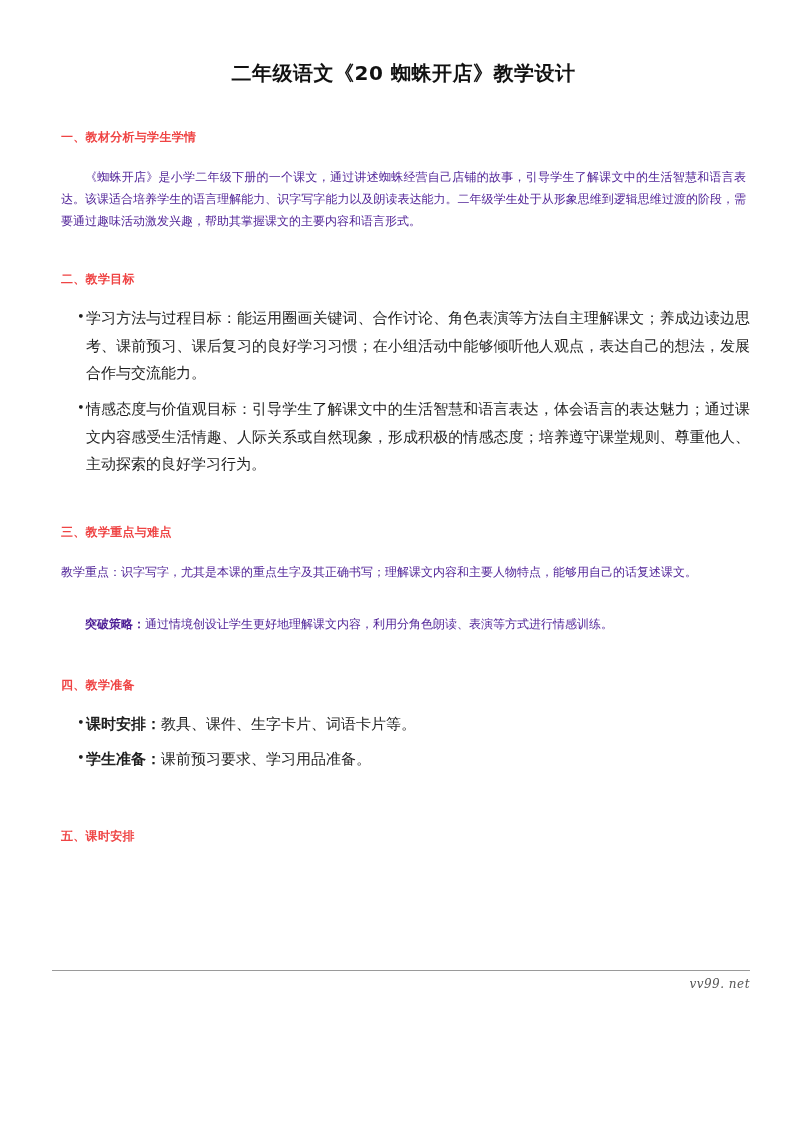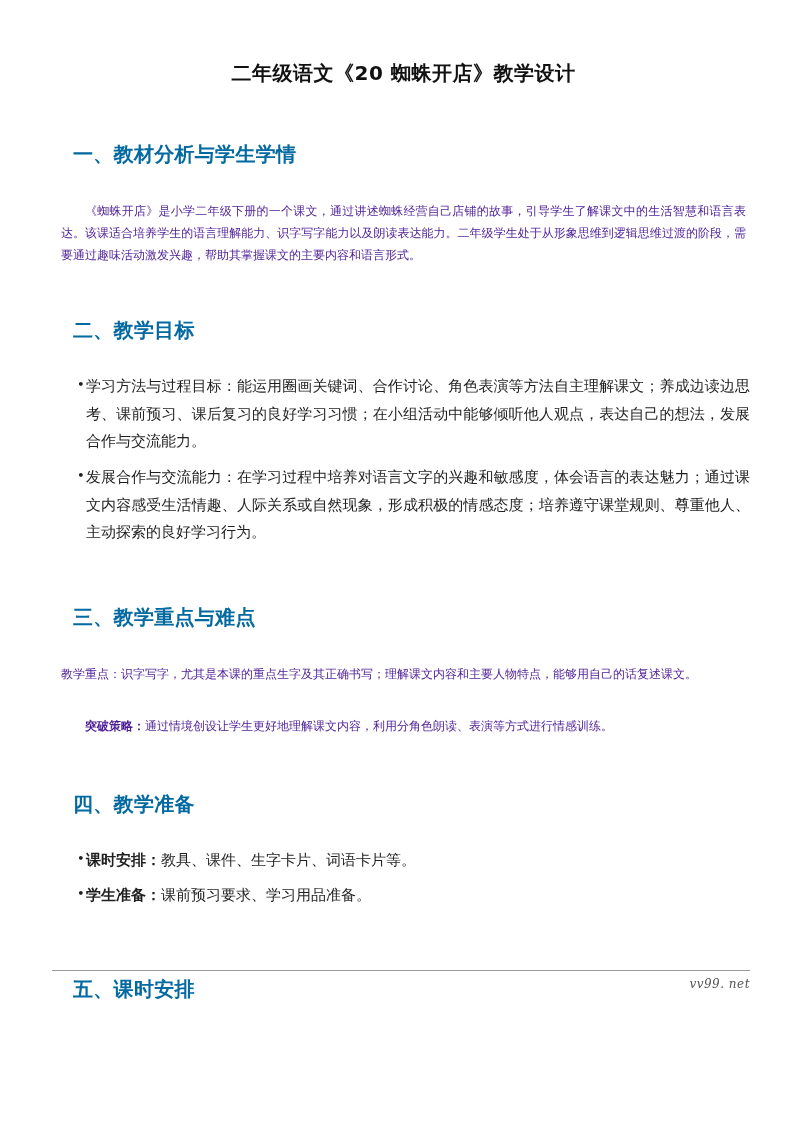--- a/index.html
+++ b/index.html
@@ -56,23 +56,23 @@
     letter-spacing: 0.5px;
     margin: 0;
     padding-top: 60px;
     color: #111;
   }
 
   
   .section-heading {
     font-family: "DejaVu Sans", "Liberation Sans", sans-serif;
     font-weight: bold;
-    font-size: 20px;
-    color: #0369a1;
-    margin: 16px;
+    font-size: 12px;
+    color: #ef4444;
+    margin: 4px;
     letter-spacing: 0.3px;
   }
 
   
   .para {
     font-size: 12px;
     line-height: 1.82;
     margin: 4px;
     text-align: justify;
     text-justify: inter-ideograph;
@@ -164,21 +164,21 @@
     <h2 class="section-heading">一、教材分析与学生学情</h2>
     <div class="gap-h-to-body"></div>
     <p class="para indent">《蜘蛛开店》是小学二年级下册的一个课文，通过讲述蜘蛛经营自己店铺的故事，引导学生了解课文中的生活智慧和语言表达。该课适合培养学生的语言理解能力、识字写字能力以及朗读表达能力。二年级学生处于从形象思维到逻辑思维过渡的阶段，需要通过趣味活动激发兴趣，帮助其掌握课文的主要内容和语言形式。</p>
 
     <div class="gap-s2-h"></div>
 
     <h2 class="section-heading">二、教学目标</h2>
     <div class="gap-h-to-body"></div>
     <ul class="bullets loose">
       <li>学习方法与过程目标：能运用圈画关键词、合作讨论、角色表演等方法自主理解课文；养成边读边思考、课前预习、课后复习的良好学习习惯；在小组活动中能够倾听他人观点，表达自己的想法，发展合作与交流能力。</li>
-      <li>发展合作与交流能力：在学习过程中培养对语言文字的兴趣和敏感度，体会语言的表达魅力；通过课文内容感受生活情趣、人际关系或自然现象，形成积极的情感态度；培养遵守课堂规则、尊重他人、主动探索的良好学习行为。</li>
+      <li>情感态度与价值观目标：引导学生了解课文中的生活智慧和语言表达，体会语言的表达魅力；通过课文内容感受生活情趣、人际关系或自然现象，形成积极的情感态度；培养遵守课堂规则、尊重他人、主动探索的良好学习行为。</li>
     </ul>
 
     <div class="gap-s3-h"></div>
 
     <h2 class="section-heading">三、教学重点与难点</h2>
     <div class="gap-h-to-body"></div>
     <p class="para"><span>教学重点：</span><span>识字写字，尤其是本课的重点生字及其正确书写；理解课文内容和主要人物特点，能够用自己的话复述课文。</span></p>
     <div class="gap-small"></div>
     <div class="gap-small"></div>
     <p class="para indent"><span class="label-bold">突破策略：</span><span>通过情境创设让学生更好地理解课文内容，利用分角色朗读、表演等方式进行情感训练。</span></p>

